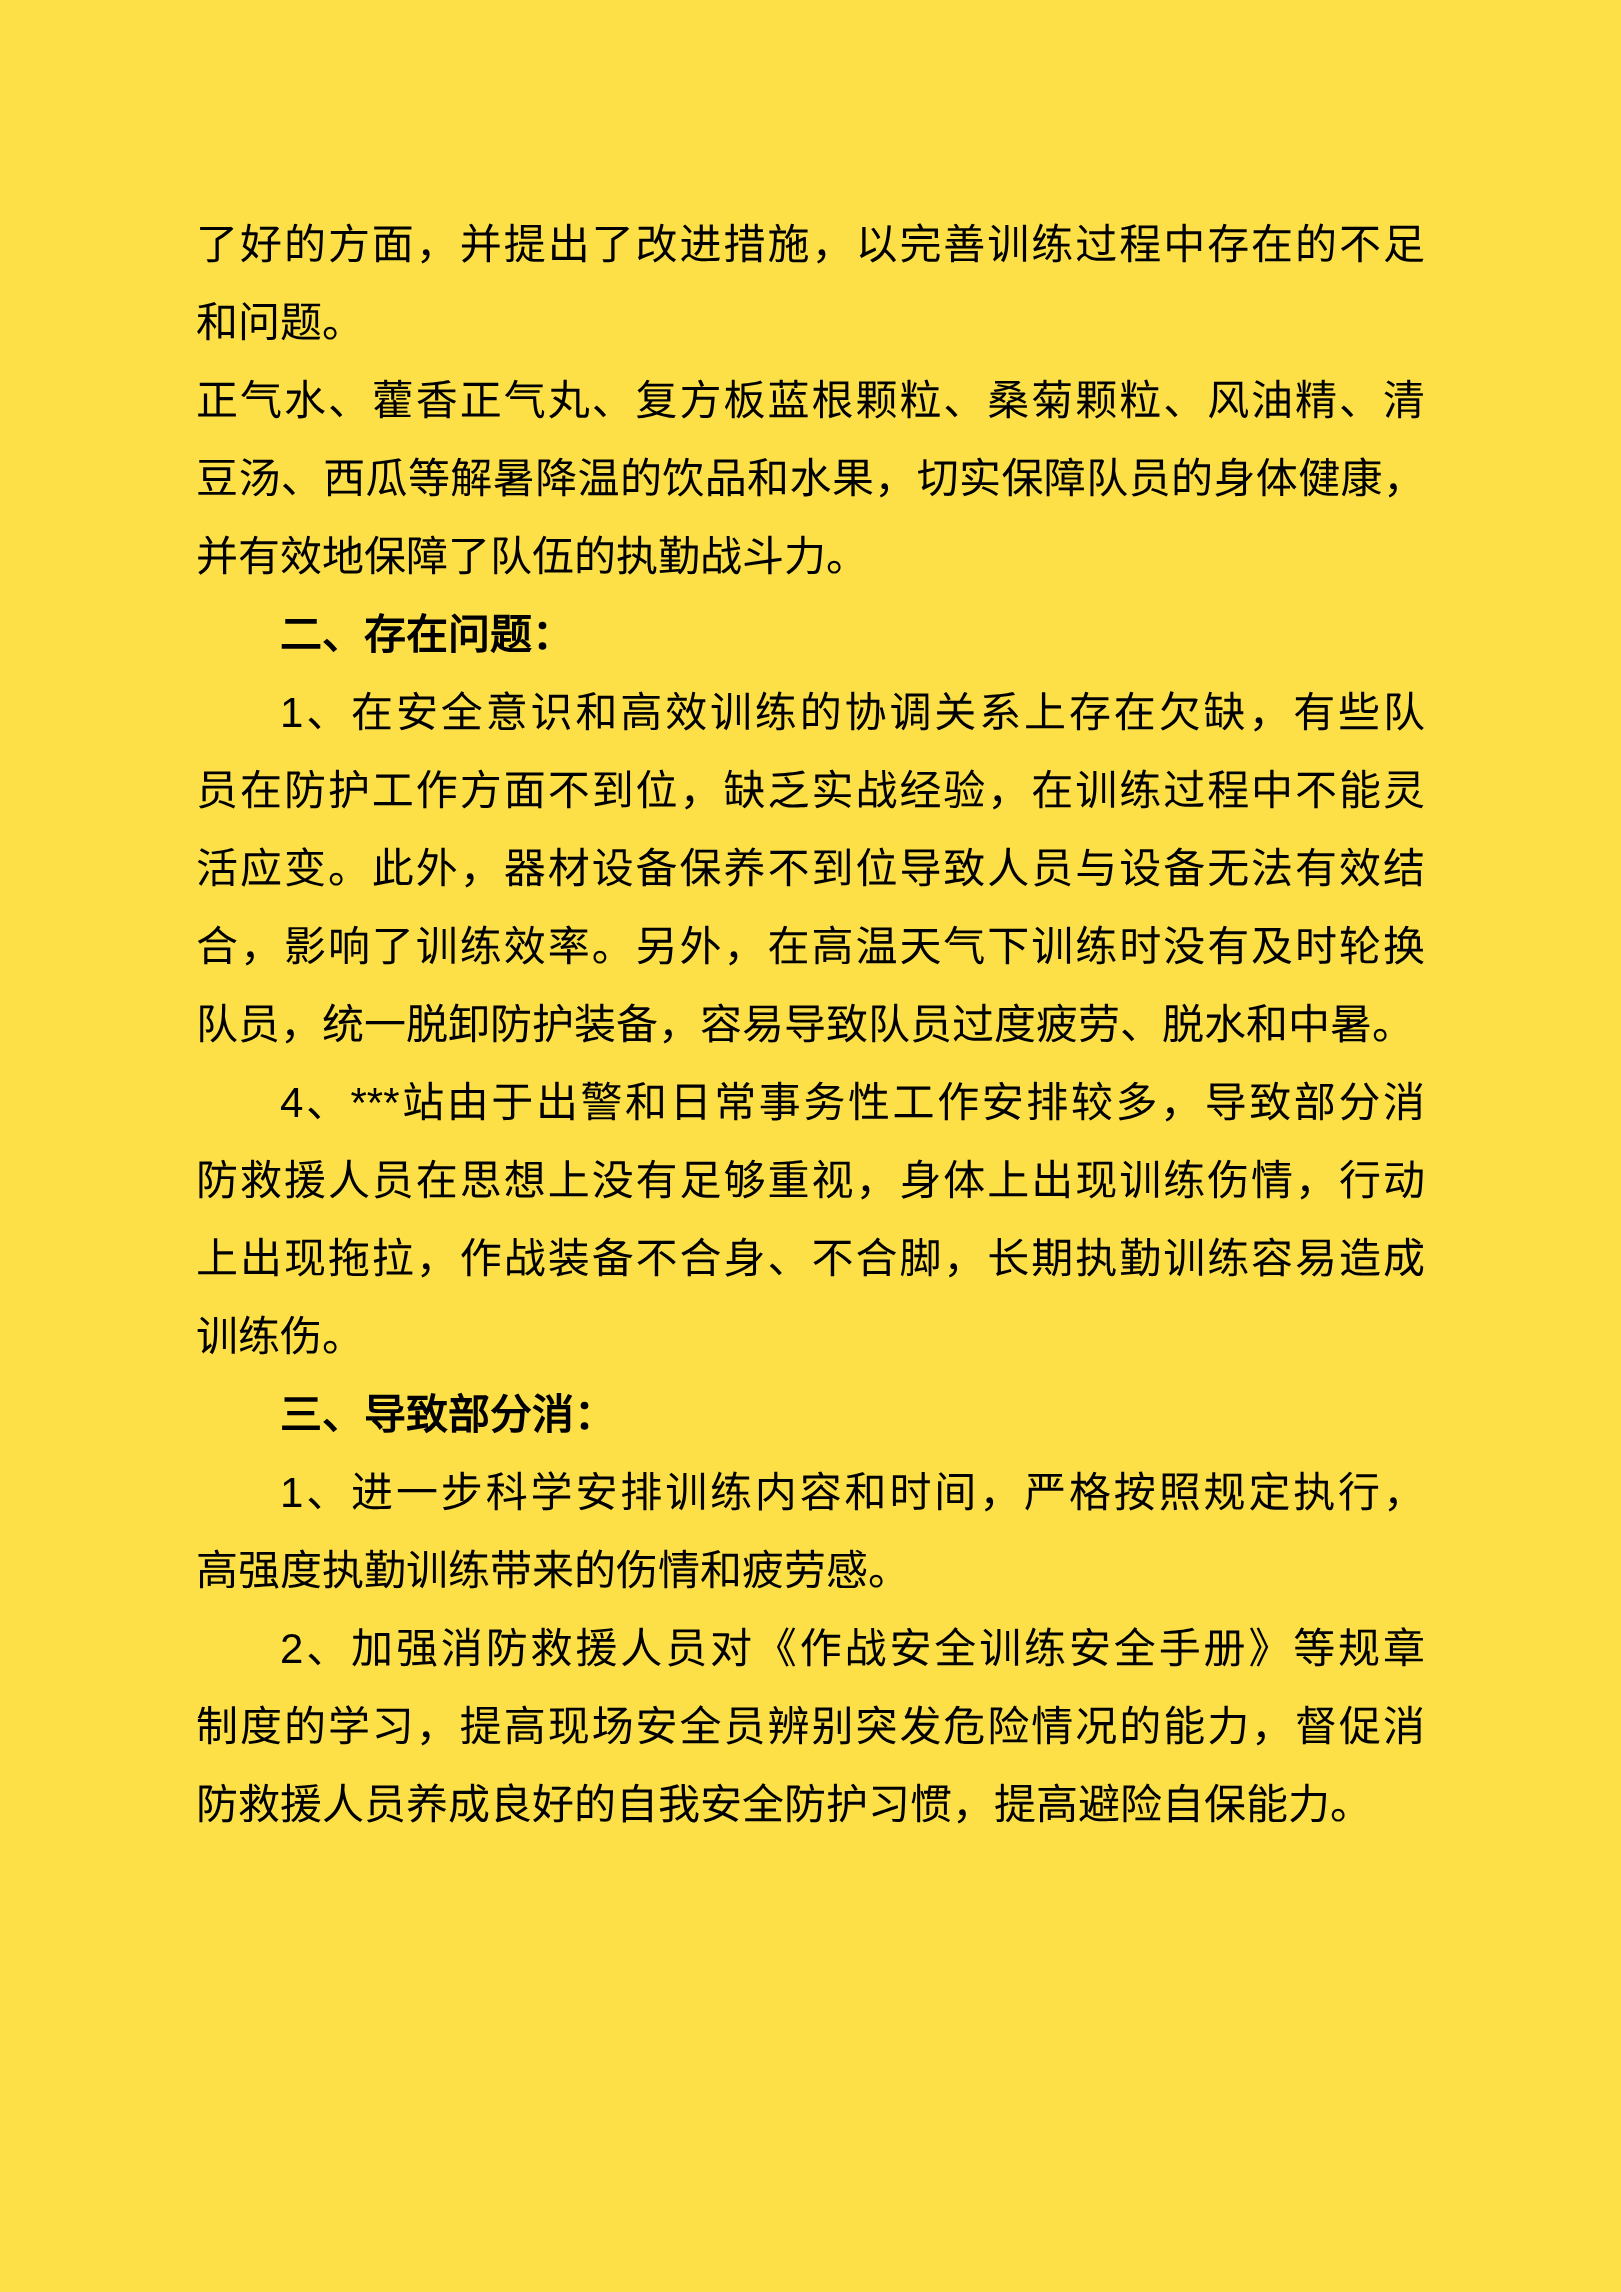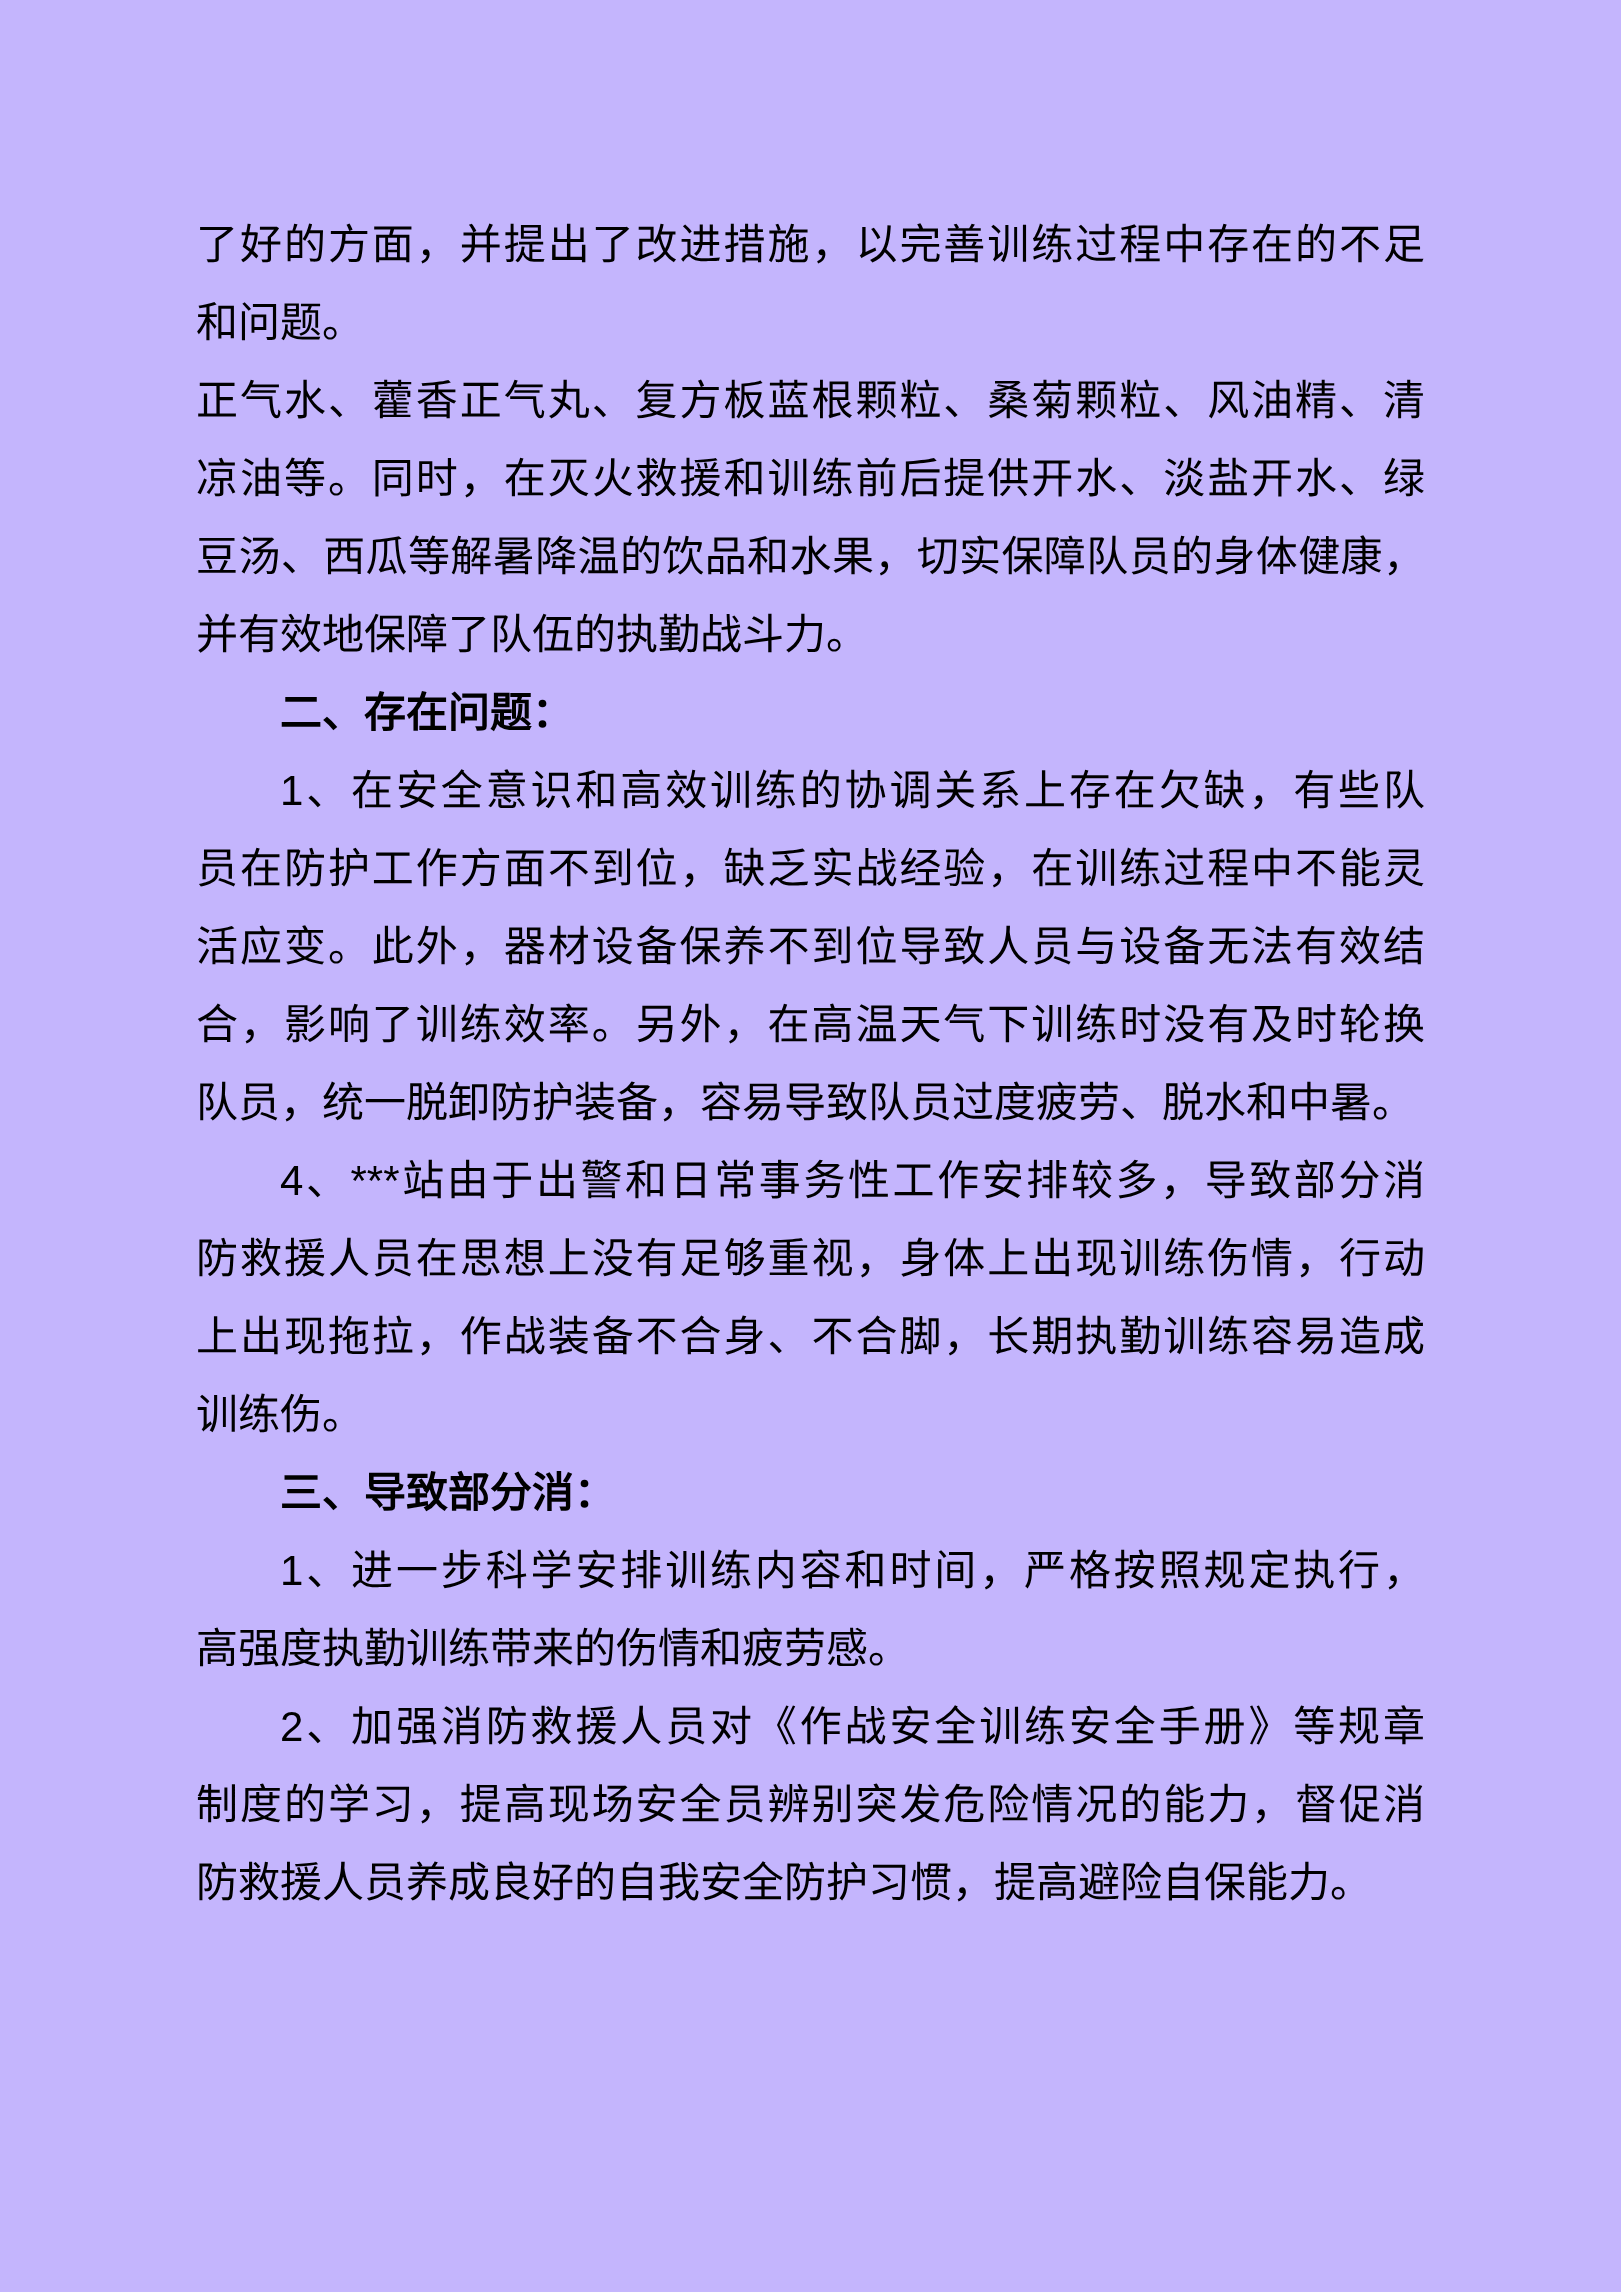--- a/index.html
+++ b/index.html
@@ -45,29 +45,28 @@
     white-space: normal;
     text-align-last: justify;
   }
   .line.indent {
     text-indent: 2em;
   }
 </style>
 </head>
 <body>
 
-<div class="page" style="background: #c4b5fd;">
+<div class="page" style="background: #fde047;">
   <div class="text-block" style="color: rgb(0, 0, 0);">
       <div class="paragraph">
         <div class="line fill">了好的方面，并提出了改进措施，以完善训练过程中存在的不足</div>
         <div class="line">和问题。</div>
       </div>
       <div class="paragraph">
         <div class="line fill">正气水、藿香正气丸、复方板蓝根颗粒、桑菊颗粒、风油精、清</div>
-        <div class="line fill">凉油等。同时，在灭火救援和训练前后提供开水、淡盐开水、绿</div>
         <div class="line fill">豆汤、西瓜等解暑降温的饮品和水果，切实保障队员的身体健康，</div>
         <div class="line">并有效地保障了队伍的执勤战斗力。</div>
       </div>
       <div class="paragraph heading">
         <div class="line indent">二、存在问题：</div>
       </div>
       <div class="paragraph">
         <div class="line indent fill">1、在安全意识和高效训练的协调关系上存在欠缺，有些队</div>
         <div class="line fill">员在防护工作方面不到位，缺乏实战经验，在训练过程中不能灵</div>
         <div class="line fill">活应变。此外，器材设备保养不到位导致人员与设备无法有效结</div>

